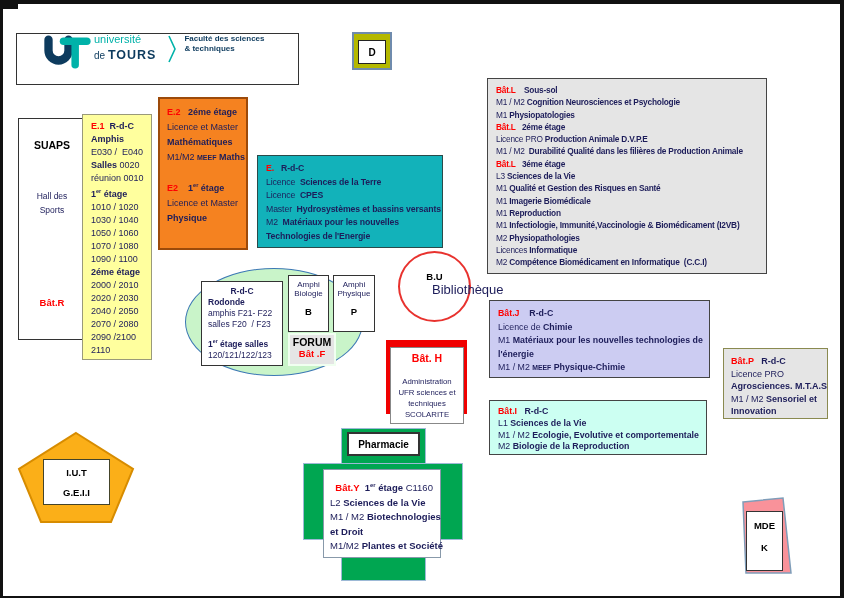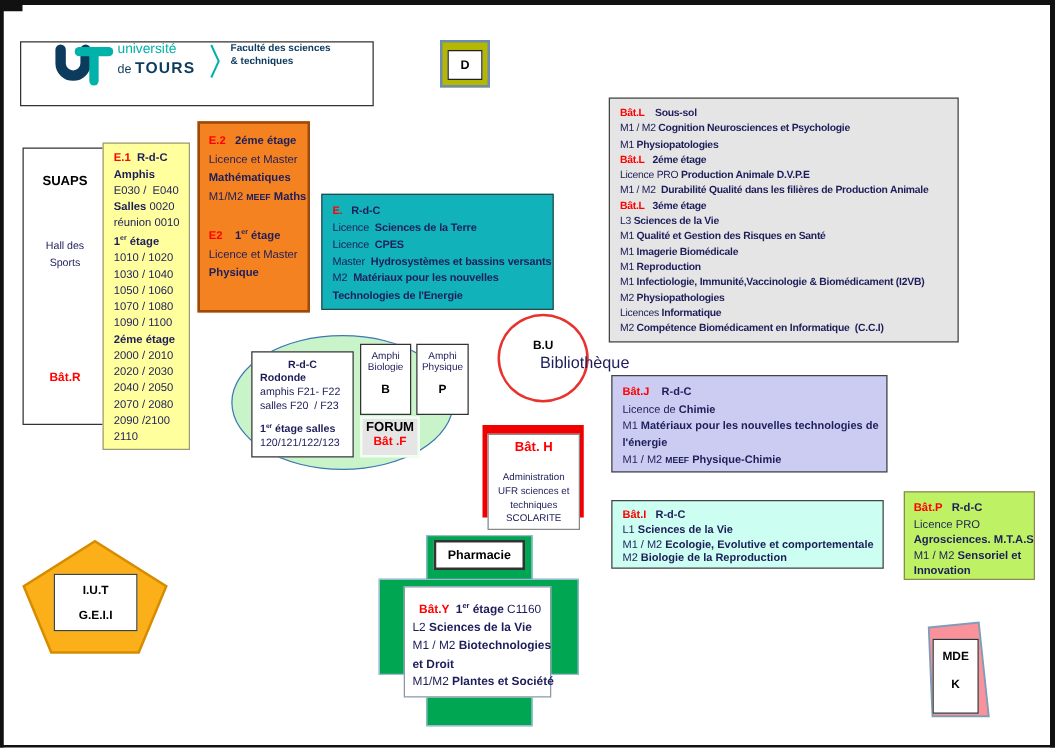--- a/index.html
+++ b/index.html
@@ -80,22 +80,22 @@
   
   #bat-h-red{left:386px;top:340px;width:81px;height:74px;background:#f00000;}
   #bat-h{left:390px;top:347px;width:74px;height:77px;background:#fff;border:1.5px solid #888;
     text-align:center;font-size:7.8px;padding-top:4px;}
   #bat-h .title{font-weight:700;font-size:10.5px;color:#ff0000;margin-bottom:12px;}
   #bat-h .line{line-height:11px;white-space:normal;}
 
   #bat-j{left:489px;top:300px;width:221px;height:78px;background:#ccccf2;border:1.5px solid #444;
     padding:6px 0 0 8px;font-size:8.8px;}
   #bat-j .line{line-height:13.5px;}
-  #bat-p{left:723px;top:348px;width:105px;height:71px;background:#bef264;border:1.5px solid #8a8a50;
-    padding:6px 0 0 7px;font-size:9px;margin-top:45px;}
+  #bat-p{left:723px;top:348px;width:105px;height:71px;background:#e5e5e5;border:1.5px solid #8a8a50;
+    padding:6px 0 0 7px;font-size:9px;}
   #bat-p .line{line-height:12.5px;}
   #bat-i{left:489px;top:400px;width:218px;height:55px;background:#ccfff2;border:1.5px solid #444;
     padding:5px 0 0 8px;font-size:8.8px;}
   #bat-i .line{line-height:11.8px;}
 
   
   .cross{background:#00a651;border:1.5px solid #9db9d6;}
   #cross-v{left:341px;top:428px;width:85px;height:153px;}
   #cross-h{left:303px;top:463px;width:160px;height:77px;}
   #cross-patch{left:343px;top:465px;width:81px;height:73px;background:#00a651;}

